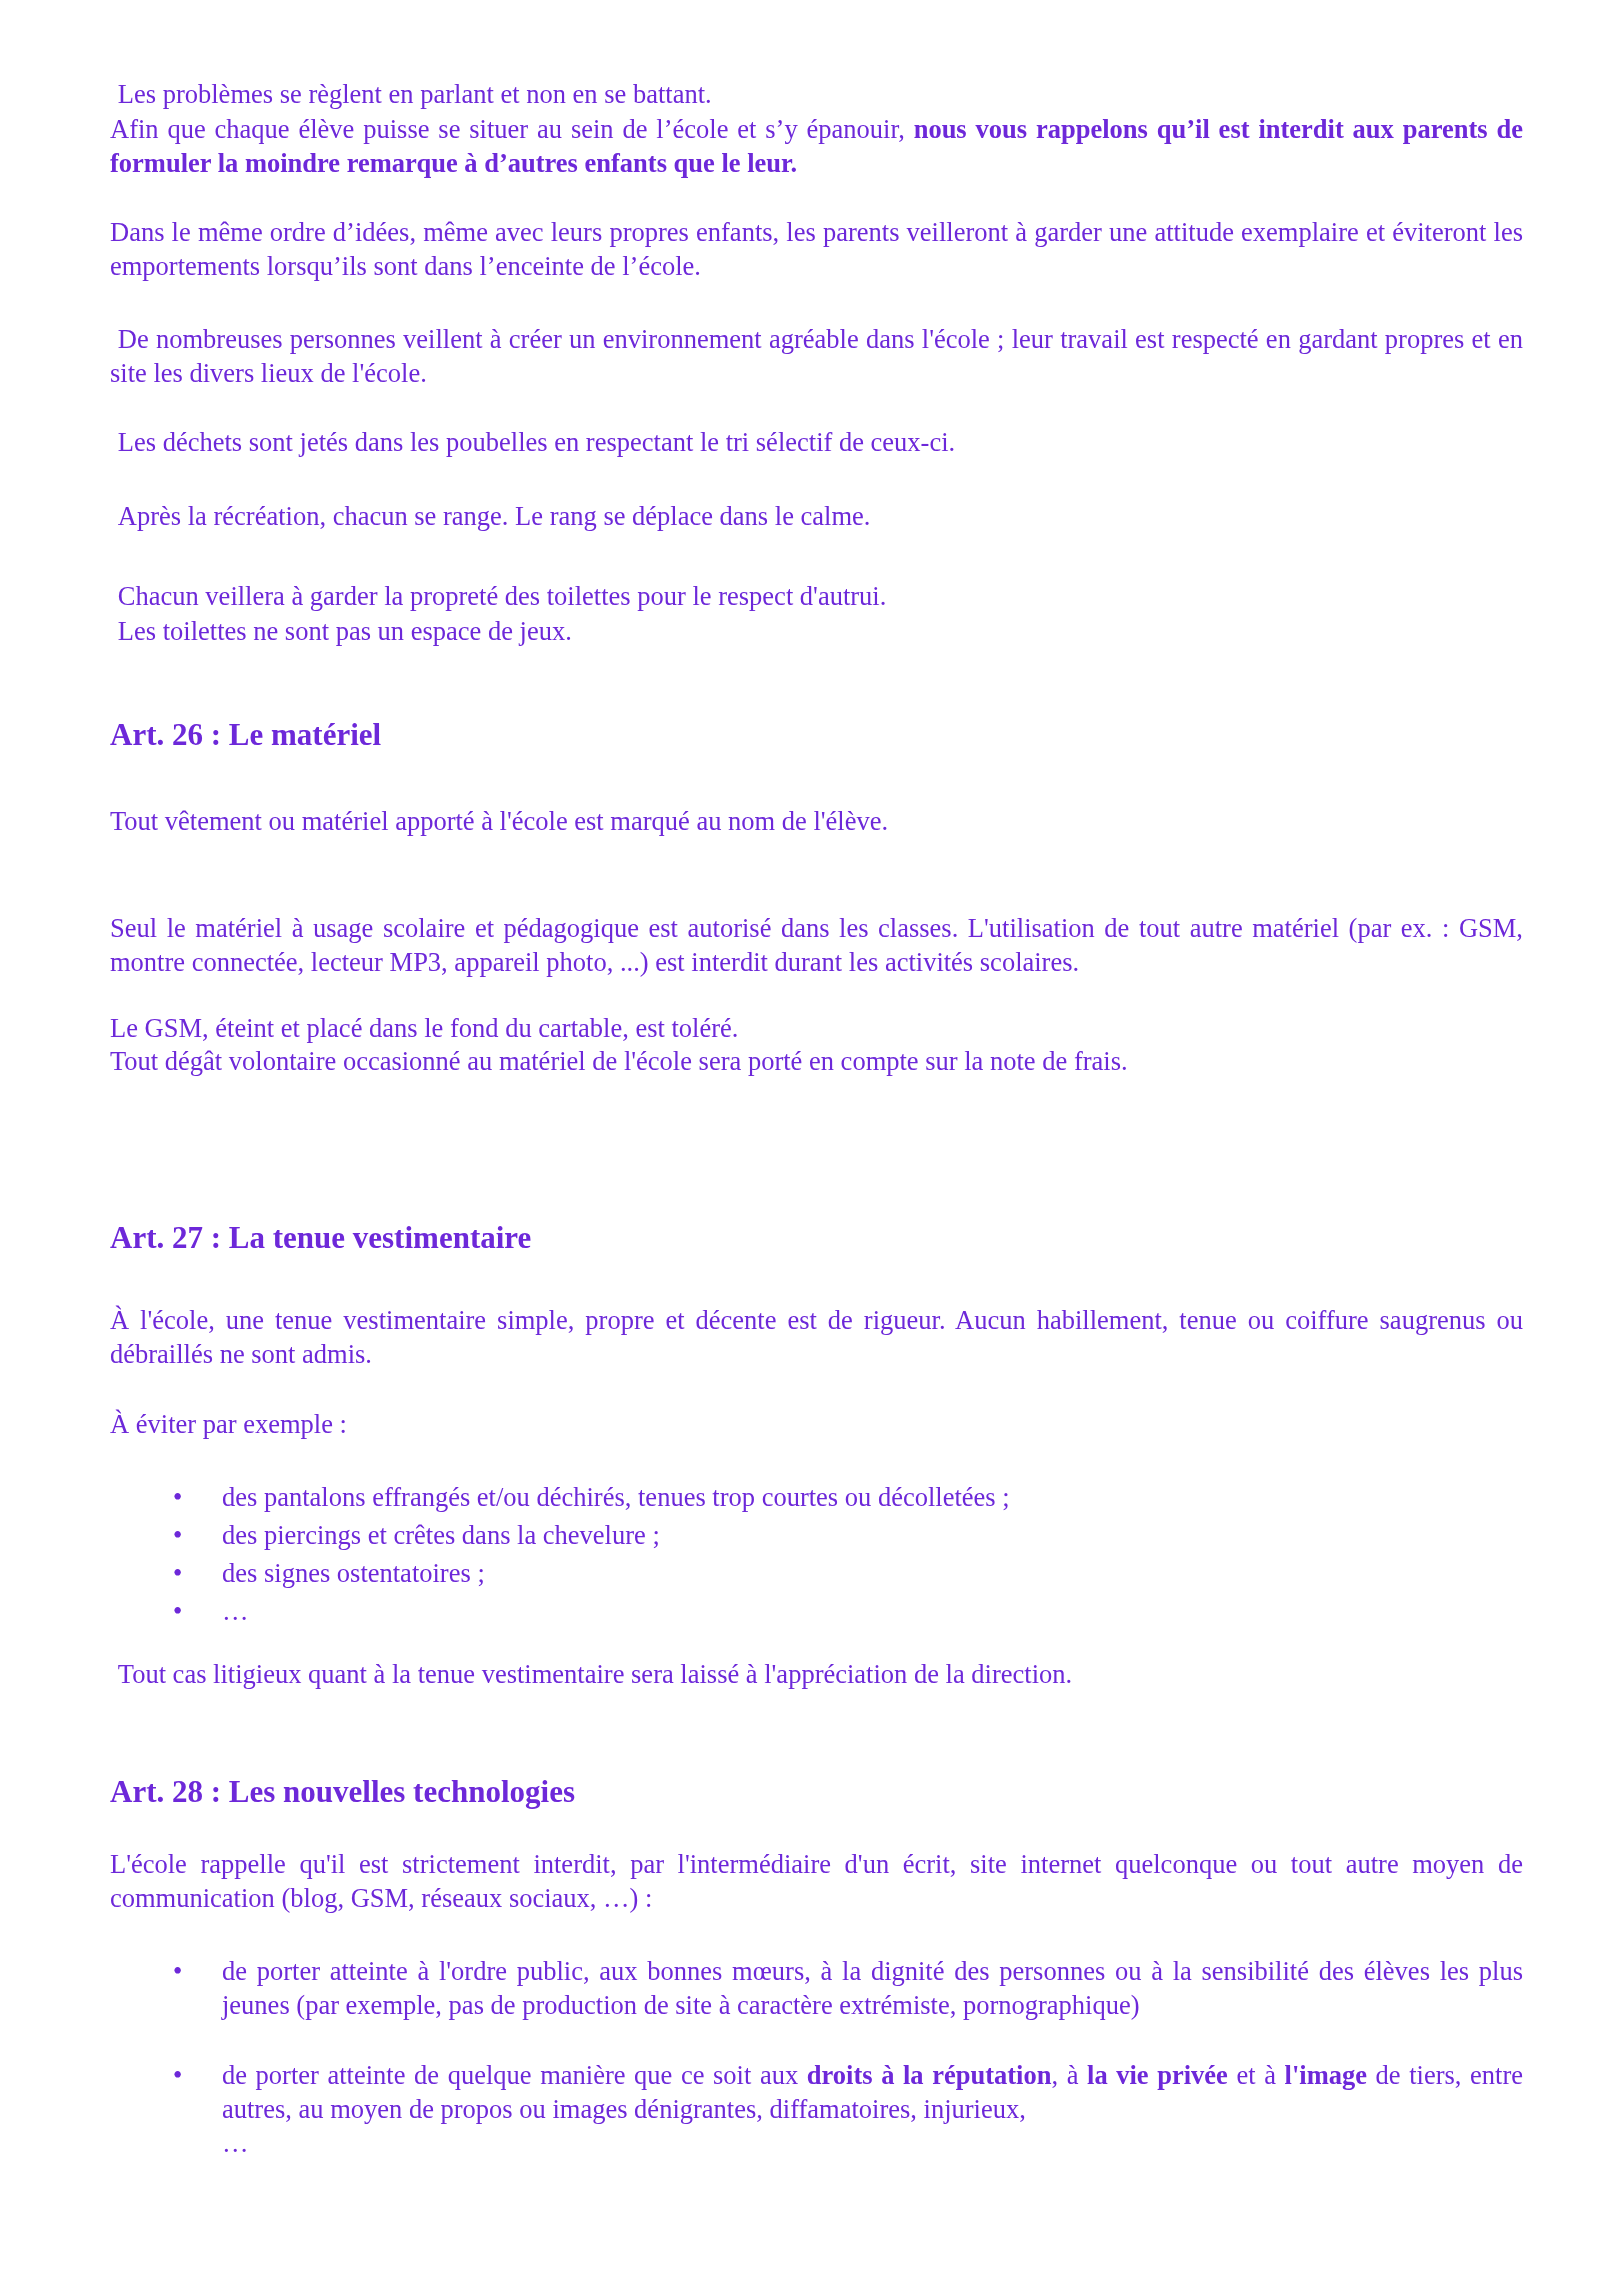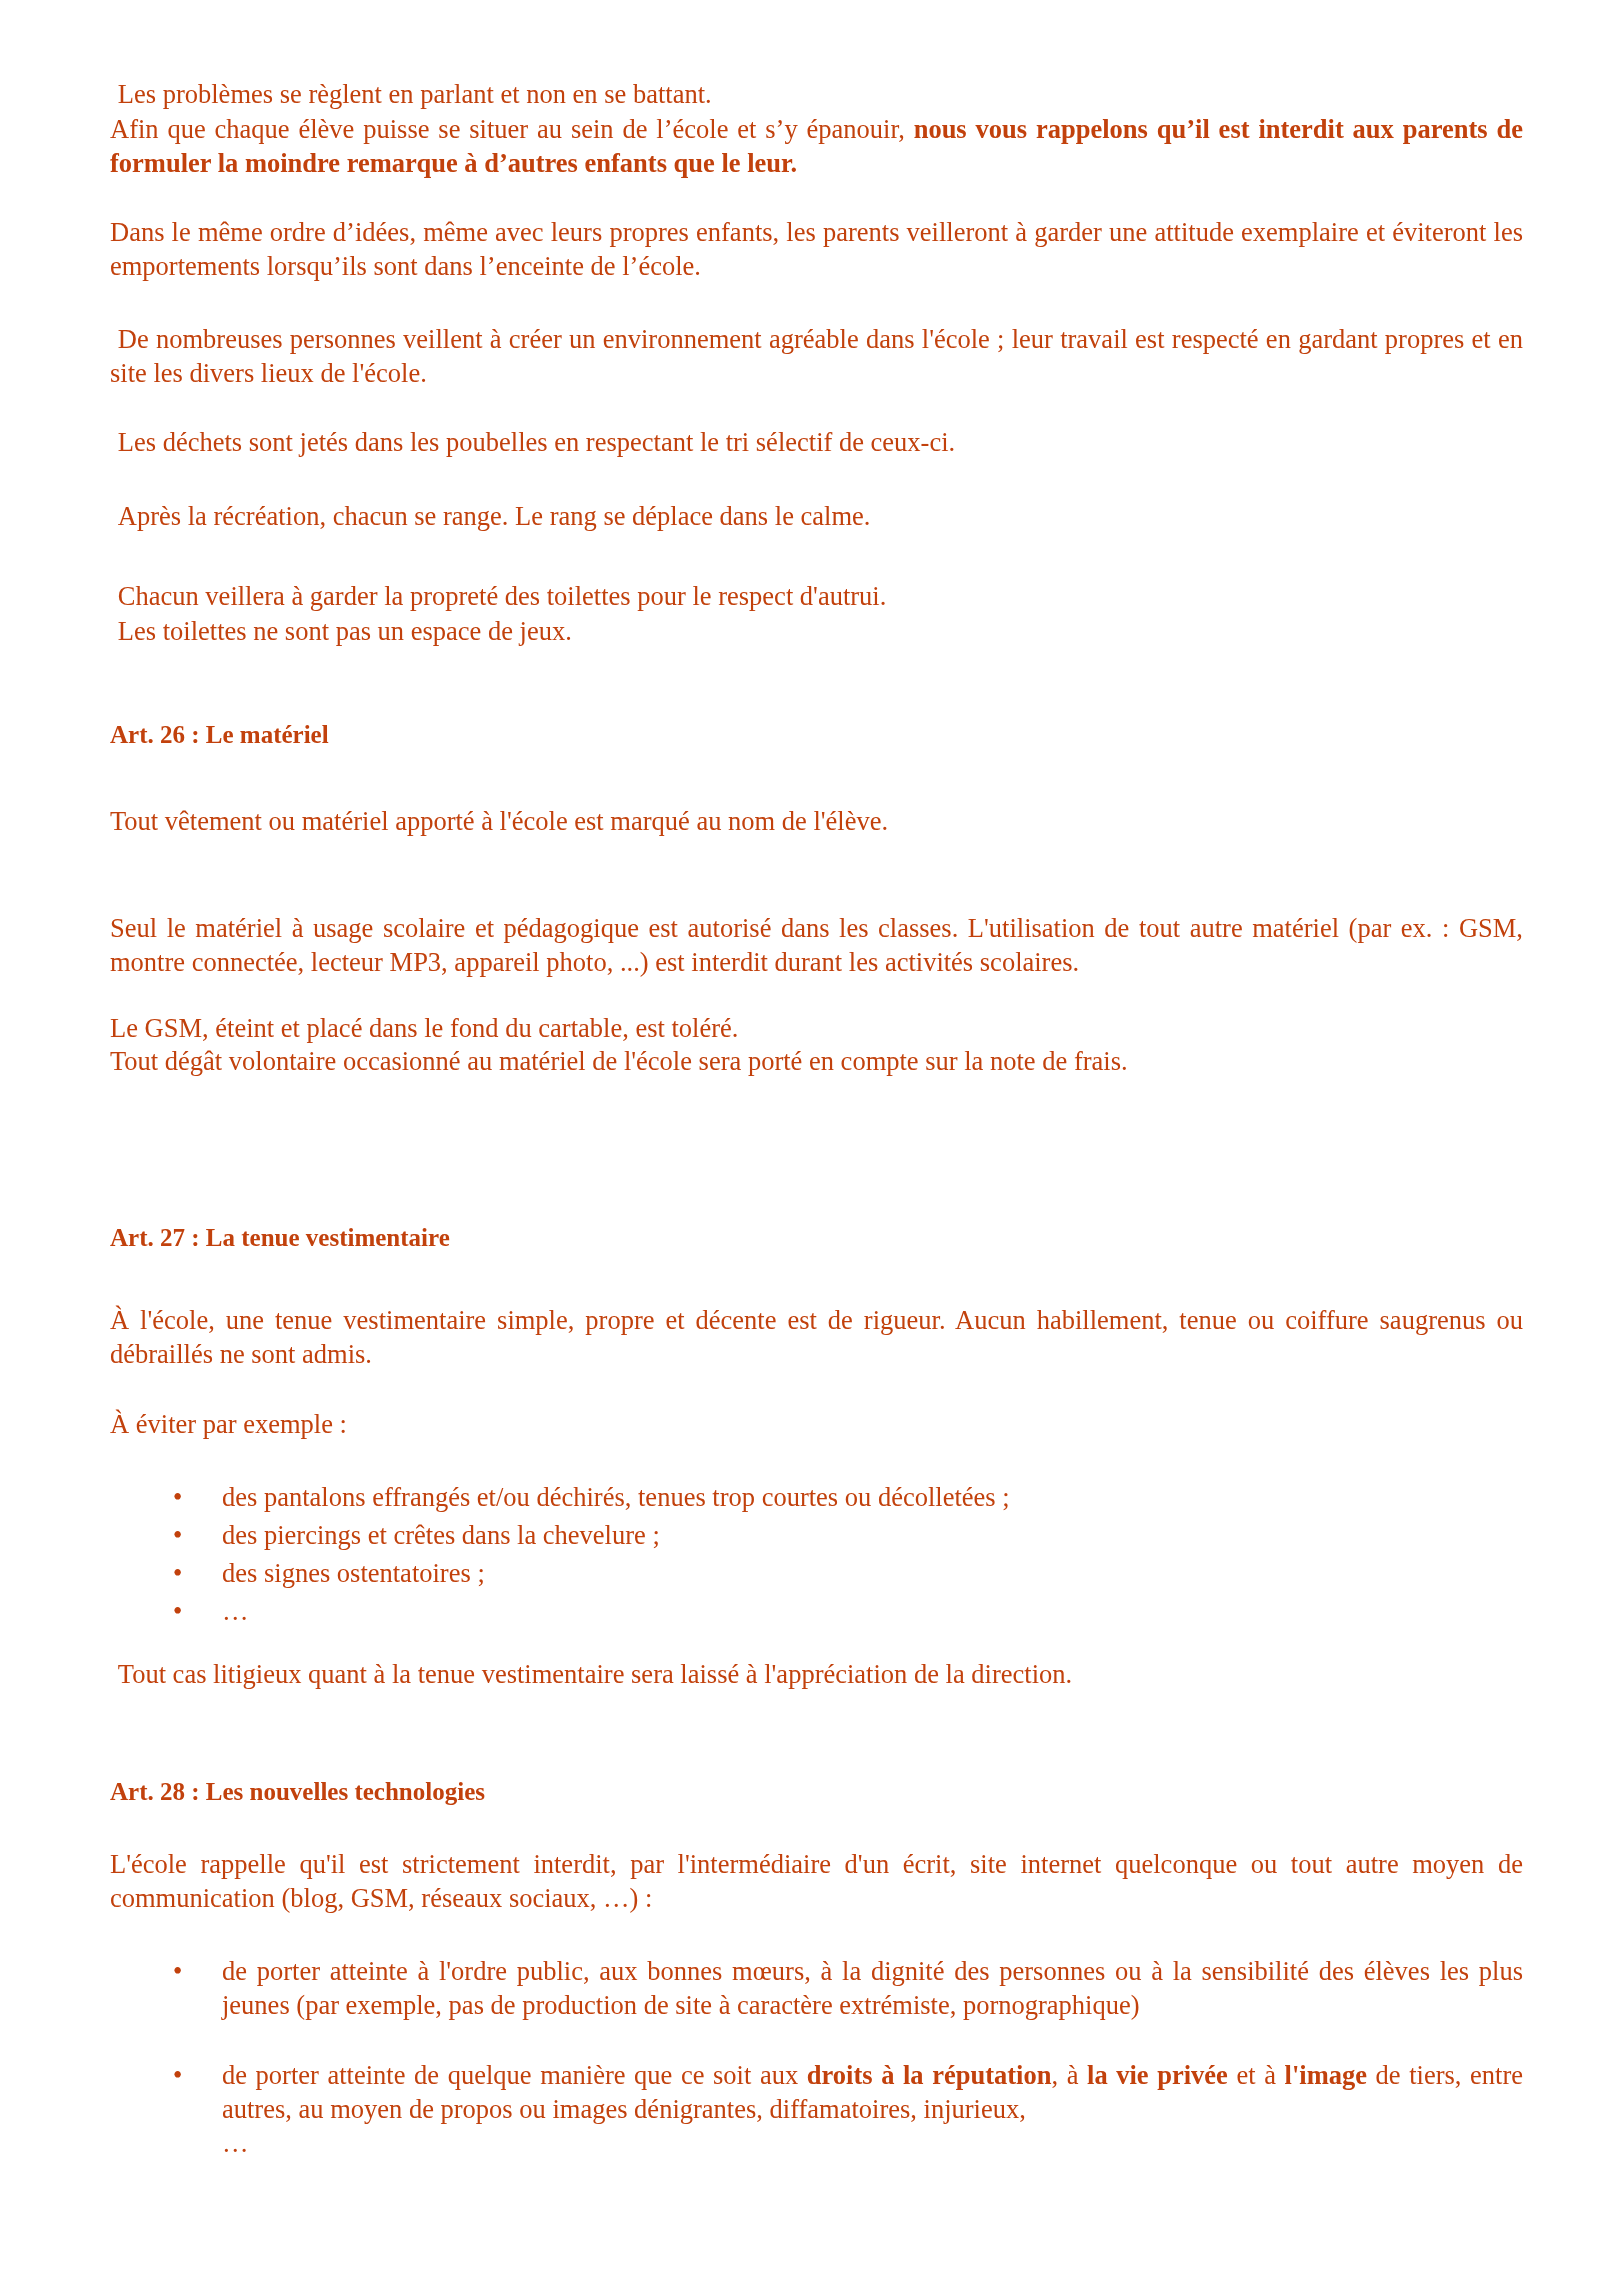--- a/index.html
+++ b/index.html
@@ -1,25 +1,25 @@
 <!DOCTYPE html>
 <html><head>
 <meta charset="utf-8">
 <style>
   html,body { margin:0; padding:0; background:#ffffff; }
   body { width:1621px; height:2293px; }
   .page {
     position:relative; width:1621px; height:1894px; background:#ffffff;
     font-family:"Liberation Serif","DejaVu Serif",serif;
-    color:#c2410c; font-size:26.5px; line-height:34px;
+    color:#6d28d9; font-size:26.5px; line-height:34px;
     -webkit-font-smoothing:antialiased;
   }
   .b { position:absolute; left:110px; width:1413px; margin:0; text-align:justify; }
   .ind { text-indent:7.8px; }
-  .h { font-weight:bold; font-size:25px; text-align:left; }
+  .h { font-weight:bold; font-size:31px; text-align:left; }
   .list { position:absolute; left:110px; width:1413px; }
   .li { display:flex; align-items:flex-start; margin-bottom:3.9px; }
   .li .bullet { flex:none; width:49px; padding-left:63px; text-align:left; }
   .li .t { flex:1; text-align:justify; }
   .list-wide .li { margin-bottom:36px; }
   .list-wide .li:last-child { margin-bottom:0; }
   b, .bold { font-weight:bold; }
 </style>
 </head>
 <body>

